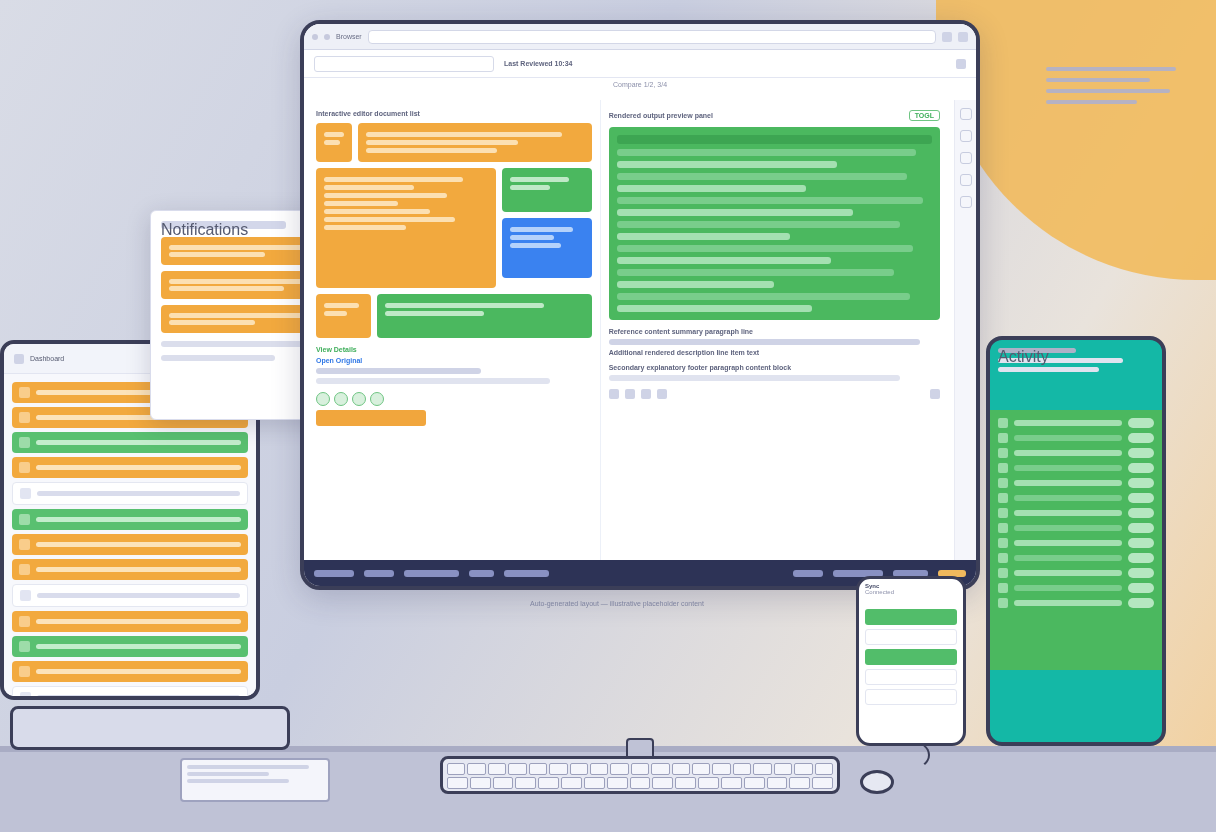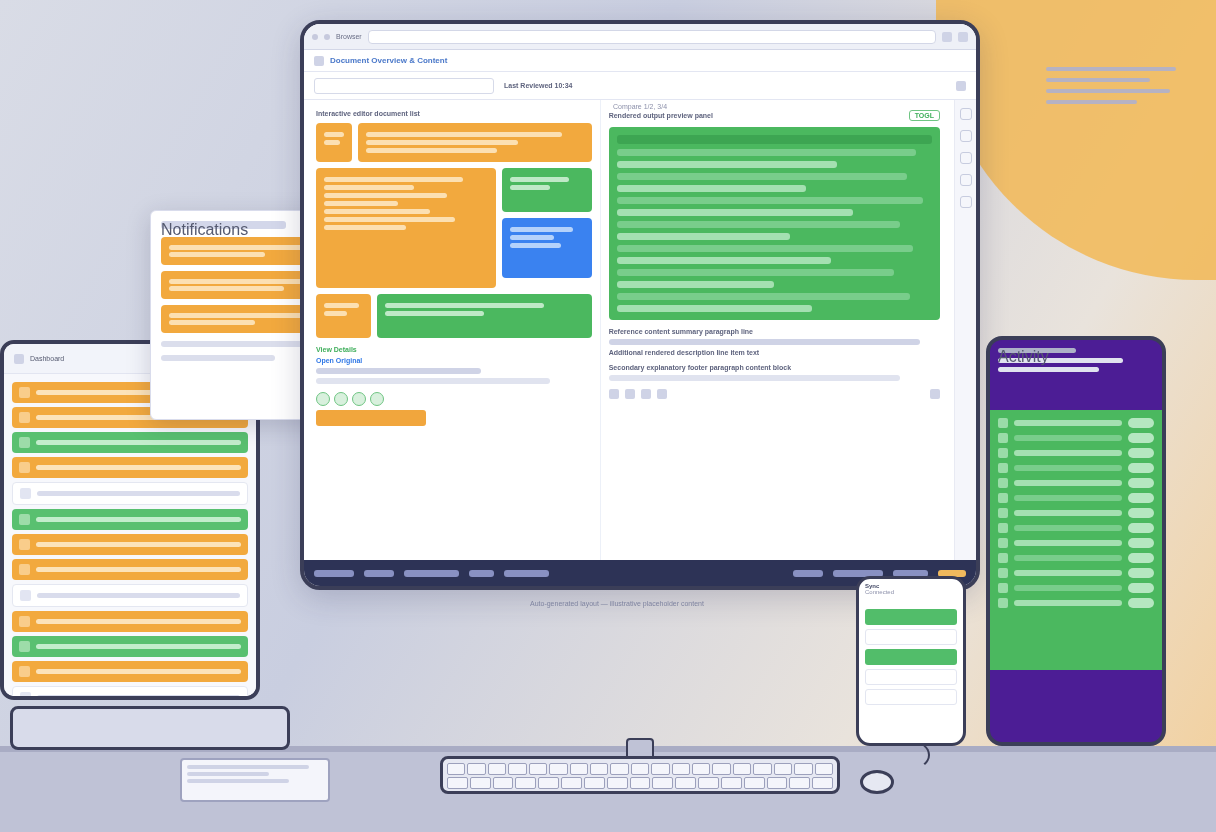--- a/index.html
+++ b/index.html
@@ -77,21 +77,21 @@
   .lap-head{height:30px;background:#f2f4fa;border-bottom:1px solid #e2e5f1;display:flex;align-items:center;padding:0 10px;gap:6px;font-size:7px;}
   .lap-body{position:absolute;top:30px;left:0;right:0;bottom:0;padding:8px;background:#f7f8fc;}
   .list-card{border-radius:4px;margin-bottom:4px;padding:5px 7px;display:flex;align-items:center;gap:6px;}
   .lc-o{background:#f2a93e;} .lc-g{background:#59c070;} .lc-w{background:#fff;border:1px solid #e4e7f1;}
   .list-card .t1{height:5px;border-radius:3px;flex:1;}
   .lc-o .t1{background:#fce3ba;} .lc-g .t1{background:#c3edcc;} .lc-w .t1{background:#d9dcec;}
   .sq{width:11px;height:11px;border-radius:2px;}
   .lc-o .sq{background:#f9cd8b;} .lc-g .sq{background:#9ddca9;} .lc-w .sq{background:#e2e5f2;}
 
   
-  .tablet{position:absolute;right:50px;bottom:86px;width:180px;height:410px;border:4px solid #3b3e58;border-radius:16px;background:#4c1d95;overflow:hidden;}
+  .tablet{position:absolute;right:50px;bottom:86px;width:180px;height:410px;border:4px solid #3b3e58;border-radius:16px;background:#14b8a6;overflow:hidden;}
   .tab-head{height:70px;padding:8px;}
   .tab-body{background:#4bb85f;height:260px;padding:8px;display:flex;flex-direction:column;gap:5px;}
   .tab-body .r{display:flex;gap:6px;align-items:center;}
   .tci{width:10px;height:10px;border-radius:2px;background:#9adca8;}
   .tln{flex:1;height:6px;border-radius:3px;}
   .pill{width:26px;height:10px;border-radius:5px;background:#b5e7c0;}
 
   
   .phone{position:absolute;right:250px;bottom:86px;width:110px;height:170px;border:3px solid #3b3e58;border-radius:14px;background:#fff;overflow:hidden;}
   .ph-head{height:26px;padding:4px 6px;font-size:6px;}
@@ -207,24 +207,20 @@
 </div>
 
 <div class="monitor">
   <div class="chrome">
     <div class="dot"></div>
     <div class="dot"></div>
     <span>Browser</span>
     <div class="addr"></div>
     <div class="mini-icon"></div>
     <div class="mini-icon"></div>
-  </div>
-  <div class="titlebar">
-    <div class="mini-icon"></div>
-    <span style="color:#4a78c9;font-weight:600">Document Overview &amp; Content</span>
   </div>
   <div class="subbar">
     <div class="field" style="width:180px"></div>
     <span class="lbl-dark">Last Reviewed 10:34</span>
     <div style="flex:1"></div>
     <div class="mini-icon"></div>
   </div>
   <div style="text-align:center;font-size:7px;color:#8c90aa;padding:3px 0">Compare 1/2, 3/4</div>
 
   <div class="content">

